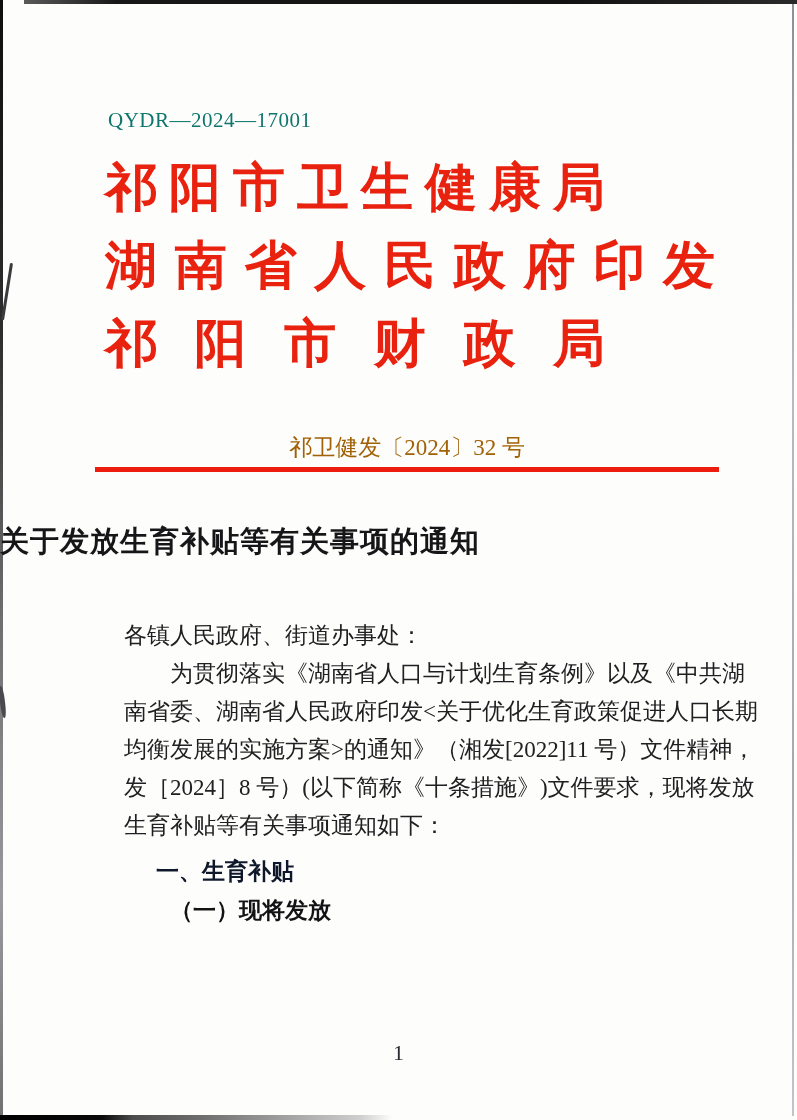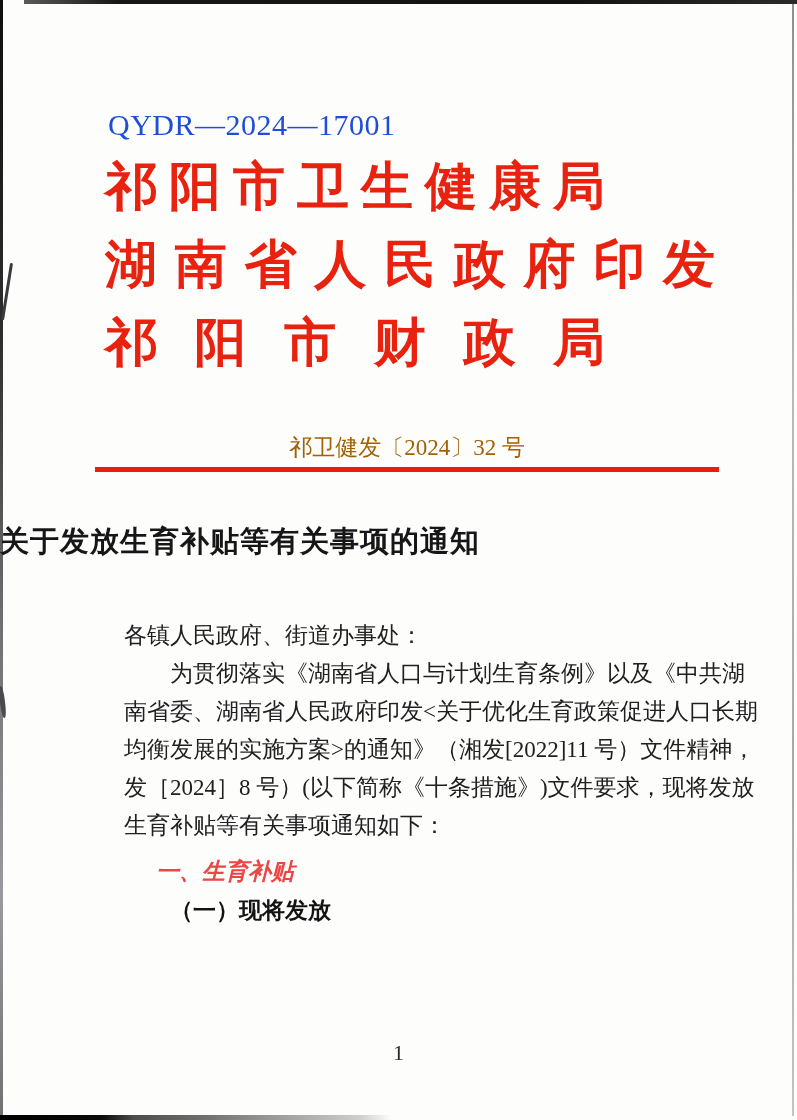--- a/index.html
+++ b/index.html
@@ -36,26 +36,26 @@
     border-radius: 2px;
   }
   .smudge-2 {
     position: absolute; left: 0; top: 686px; width: 5px; height: 32px;
     background: #4a4a4e; transform: rotate(-7deg); border-radius: 45%;
   }
 
   
   .doc-code {
     position: absolute; left: 108px; top: 108px;
-    font-size: 30px; letter-spacing: 0.5px; color: #1d4ed8;
+    font-size: 21px; letter-spacing: 0.5px; color: #0f766e;
   }
 
   .agency-block {
     position: absolute; left: 105px; top: 148px; width: 613px;
-    font-family: Liberation Serif, serif;
+    font-family: Liberation Sans, sans-serif;
     font-weight: 700;
     color: var(--header-red, #e8220f);
     font-size: 52px;
     line-height: 78px;
   }
   .agency-line {
     text-align: justify;
     text-align-last: justify;
     height: 78px;
     white-space: nowrap;
@@ -90,22 +90,21 @@
     white-space: nowrap;
   }
   .body-line.plain { text-align: left; text-align-last: left; }
   .body-line.indent { text-indent: 46px; }
 
   .section-heading {
     margin-top: 6px;
     padding-left: 32px;
     font-family: "Liberation Sans", sans-serif;
     font-weight: 700; font-size: 23px; line-height: 40px;
-    color: #ef4444;
-    font-style: italic;
+    color: #0f172a;
   }
   .subsection-heading {
     padding-left: 46px;
     font-weight: 700; font-size: 23px; line-height: 40px;
     color: #131315;
   }
 
   .page-number {
     position: absolute; left: 0; top: 1040px; width: 797px;
     text-align: center; font-size: 22px; color: #2a2a30;

